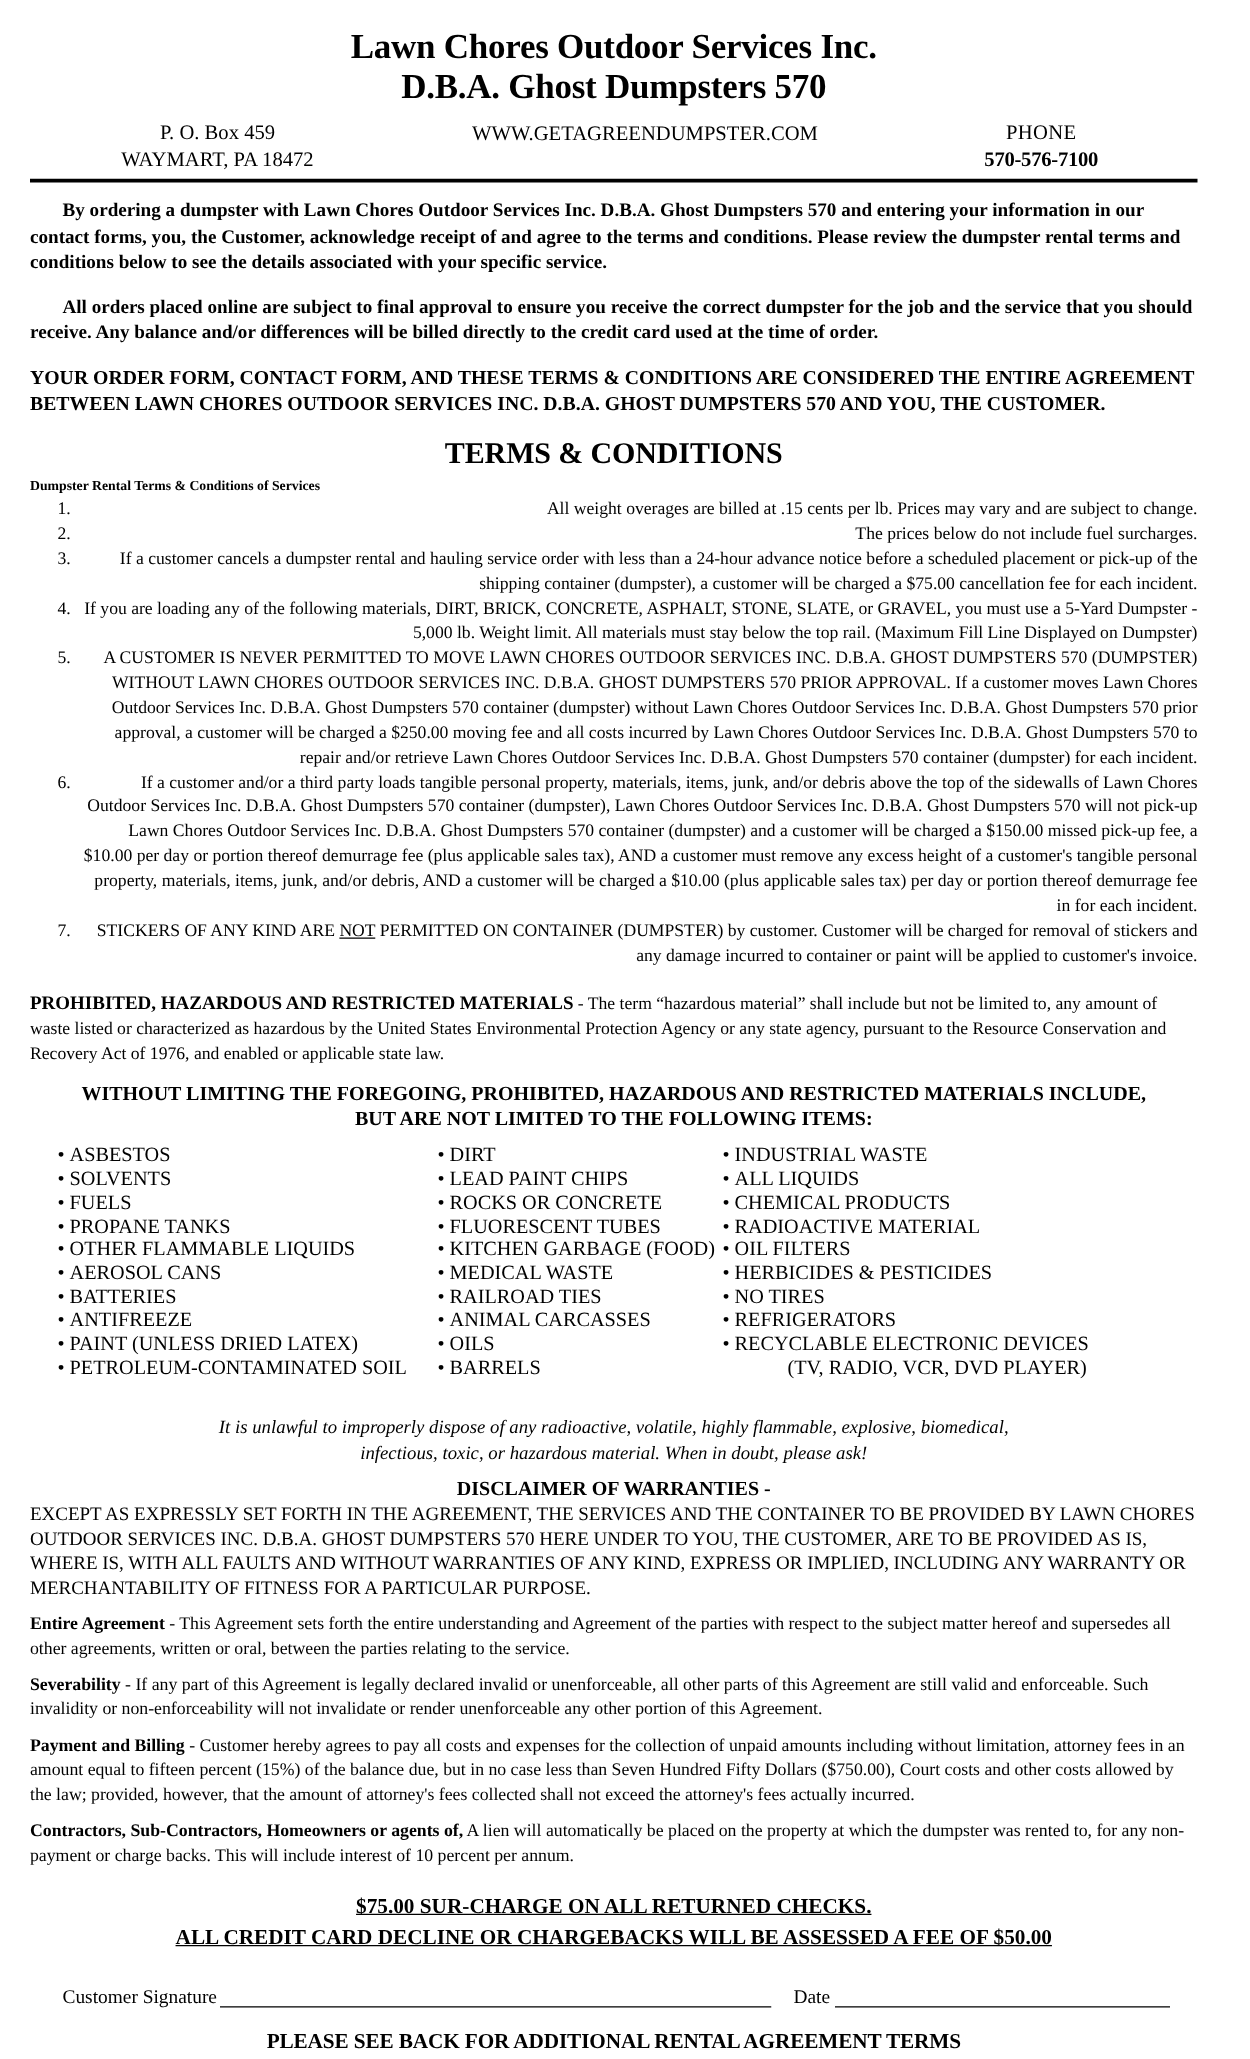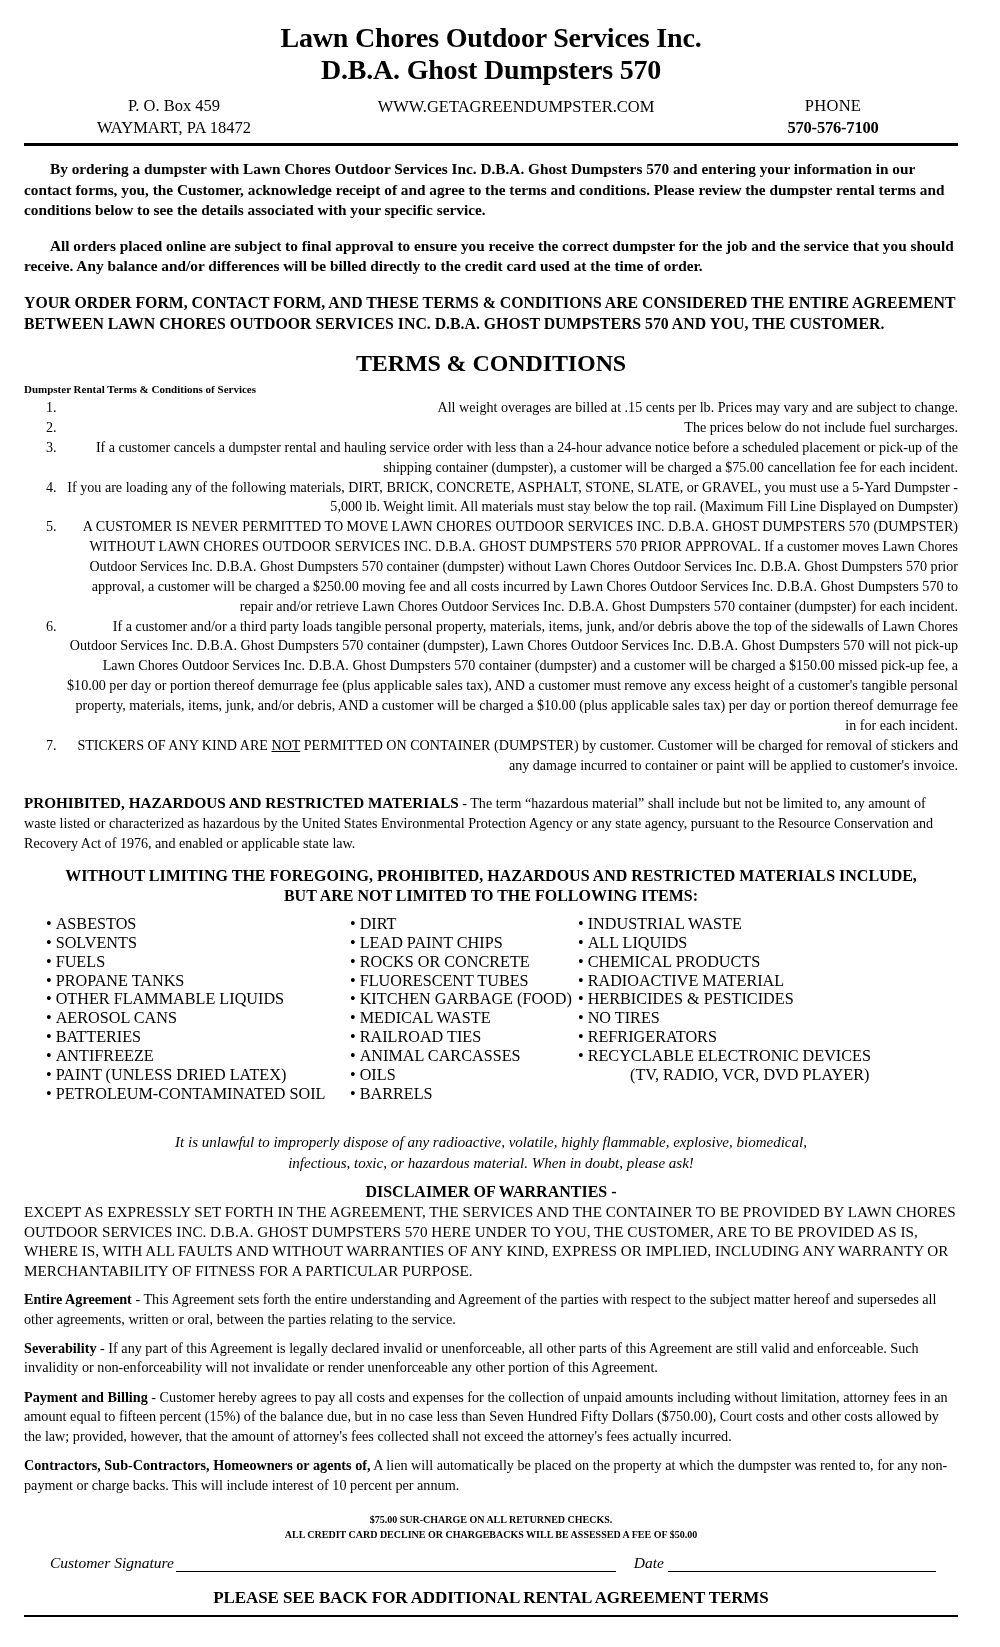--- a/index.html
+++ b/index.html
@@ -162,31 +162,31 @@
   .clause {
     font-size: 14.2px;
     line-height: 1.37;
     margin-top: 10px;
   }
   .clause .clause-label { font-weight: bold; }
 
   .fee-lines {
     text-align: center;
     font-weight: bold;
-    font-size: 10px;
+    font-size: 17px;
     line-height: 1.45;
     margin-top: 18px;
+    text-decoration: underline;
   }
 
   .signature-row {
     display: flex;
-    align-items: flex-end;
-    margin-top: 12px;
+    align-items: center;
+    margin-top: 27px;
     font-size: 15.5px;
-    font-style: italic;
     padding: 0 22px 0 26px;
   }
   .sig-label { white-space: nowrap; }
   .sig-line {
     flex: 1;
     border-bottom: 1.5px solid #000;
     height: 14px;
     margin-left: 2px;
   }
   .date-label { white-space: nowrap; margin-left: 18px; }
@@ -285,20 +285,21 @@
       <div class="mat-item"><span class="dot">•</span><span>ANIMAL CARCASSES</span></div>
       <div class="mat-item"><span class="dot">•</span><span>OILS</span></div>
       <div class="mat-item"><span class="dot">•</span><span>BARRELS</span></div>
     </div>
 
     <div class="mat-col mat-col-3">
       <div class="mat-item"><span class="dot">•</span><span>INDUSTRIAL WASTE</span></div>
       <div class="mat-item"><span class="dot">•</span><span>ALL LIQUIDS</span></div>
       <div class="mat-item"><span class="dot">•</span><span>CHEMICAL PRODUCTS</span></div>
       <div class="mat-item"><span class="dot">•</span><span>RADIOACTIVE MATERIAL</span></div>
+      <div class="mat-item"><span class="dot">•</span><span>OIL FILTERS</span></div>
       <div class="mat-item"><span class="dot">•</span><span>HERBICIDES &amp; PESTICIDES</span></div>
       <div class="mat-item"><span class="dot">•</span><span>NO TIRES</span></div>
       <div class="mat-item"><span class="dot">•</span><span>REFRIGERATORS</span></div>
       <div class="mat-item"><span class="dot">•</span><span>RECYCLABLE ELECTRONIC DEVICES</span></div>
       <div class="mat-sub">(TV, RADIO, VCR, DVD PLAYER)</div>
     </div>
 
   </div>
 
   <div class="unlawful-note">

